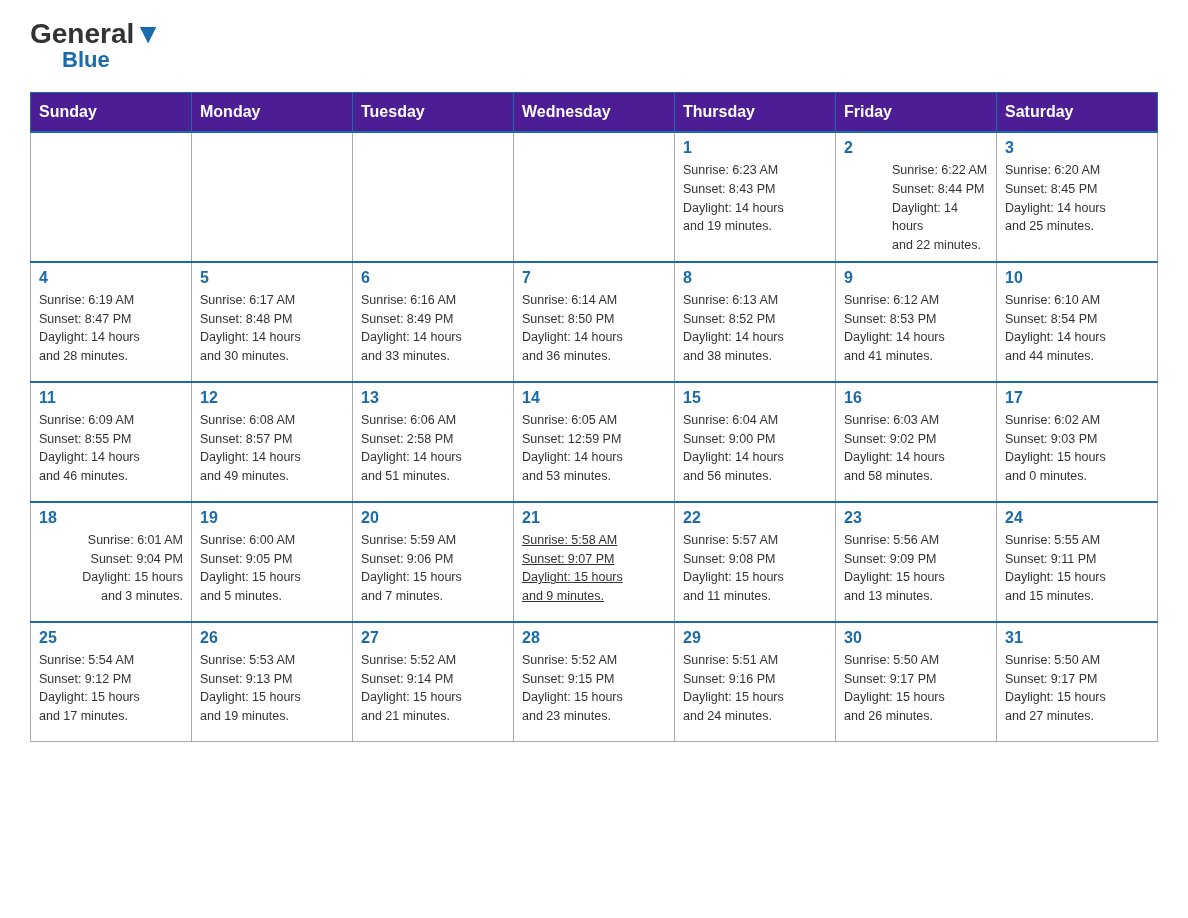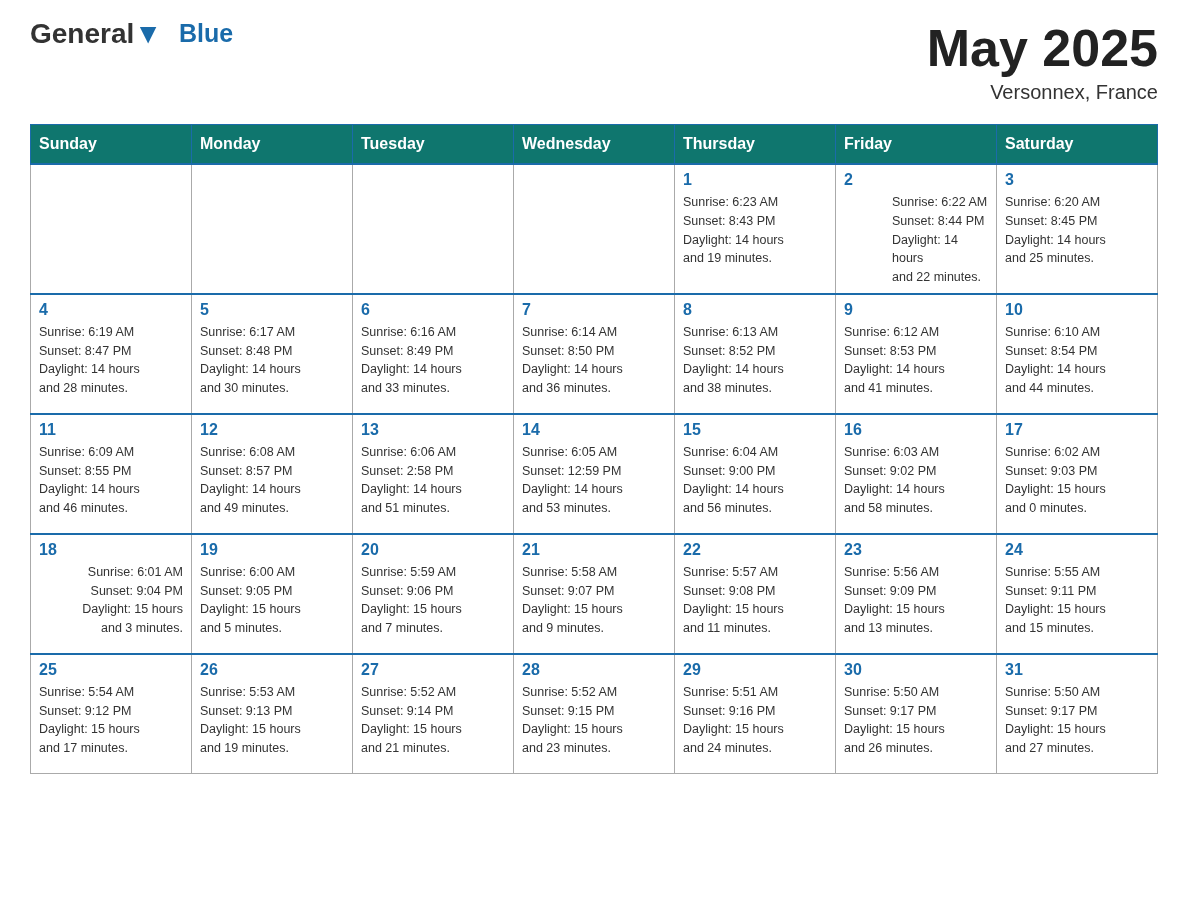--- a/index.html
+++ b/index.html
@@ -14,37 +14,37 @@
       padding: 20px 30px;
     }
     .header {
       display: flex;
       justify-content: space-between;
       align-items: flex-start;
       margin-bottom: 20px;
     }
     .logo {
       display: flex;
-      flex-direction: row;
+      flex-direction: column;
       align-items: flex-start;
     }
     .logo-general {
       font-size: 28px;
       font-weight: bold;
       color: #333;
       line-height: 1;
     }
     .logo-general span {
       color: #1a6baa;
     }
     .logo-blue {
-      font-size: 25px;
+      font-size: 22px;
       font-weight: bold;
       color: #1a6baa;
-      margin-left: 17px;
+      margin-left: 32px;
       line-height: 1.1;
     }
     .title-block {
       text-align: right;
     }
     .month-title {
       font-size: 52px;
       font-weight: bold;
       color: #222;
       line-height: 1.1;
@@ -53,21 +53,21 @@
       font-size: 20px;
       color: #333;
       margin-top: 4px;
     }
     .calendar {
       width: 100%;
       border-collapse: collapse;
       border: 1px solid #888;
     }
     .calendar th {
-      background-color: #0f766e;
+      background-color: #4c1d95;
       color: #fff;
       font-size: 16px;
       font-weight: bold;
       padding: 10px 8px;
       text-align: left;
       border: 1px solid #1a6baa;
     }
     .calendar td {
       border: 1px solid #aaa;
       vertical-align: top;
@@ -97,24 +97,20 @@
 </head>
 <body>
 
 <div class="page">
   <div class="header">
     <div class="logo">
       <div class="logo-general">
         General<span>▼</span>
       </div>
       <div class="logo-blue">Blue</div>
-    </div>
-    <div class="title-block">
-      <div class="month-title">May 2025</div>
-      <div class="location">Versonnex, France</div>
     </div>
   </div>
 
   <table class="calendar">
     <thead>
       <tr>
       <th>Sunday</th>
           <th>Monday</th>
           <th>Tuesday</th>
           <th>Wednesday</th>
@@ -270,21 +266,21 @@
           </td>
           <td>
             <div class="day-number">20</div>
             <div class="day-info" style="white-space: pre-line;">Sunrise: 5:59 AM
 Sunset: 9:06 PM
 Daylight: 15 hours
 and 7 minutes.</div>
           </td>
           <td>
             <div class="day-number">21</div>
-            <div class="day-info" style="white-space: pre-line;">Sunrise: 5:58 AM
+            <div class="day-info" style="white-space: pre-line; text-decoration: underline;">Sunrise: 5:58 AM
 Sunset: 9:07 PM
 Daylight: 15 hours
 and 9 minutes.</div>
           </td>
           <td>
             <div class="day-number">22</div>
             <div class="day-info" style="white-space: pre-line;">Sunrise: 5:57 AM
 Sunset: 9:08 PM
 Daylight: 15 hours
 and 11 minutes.</div>

